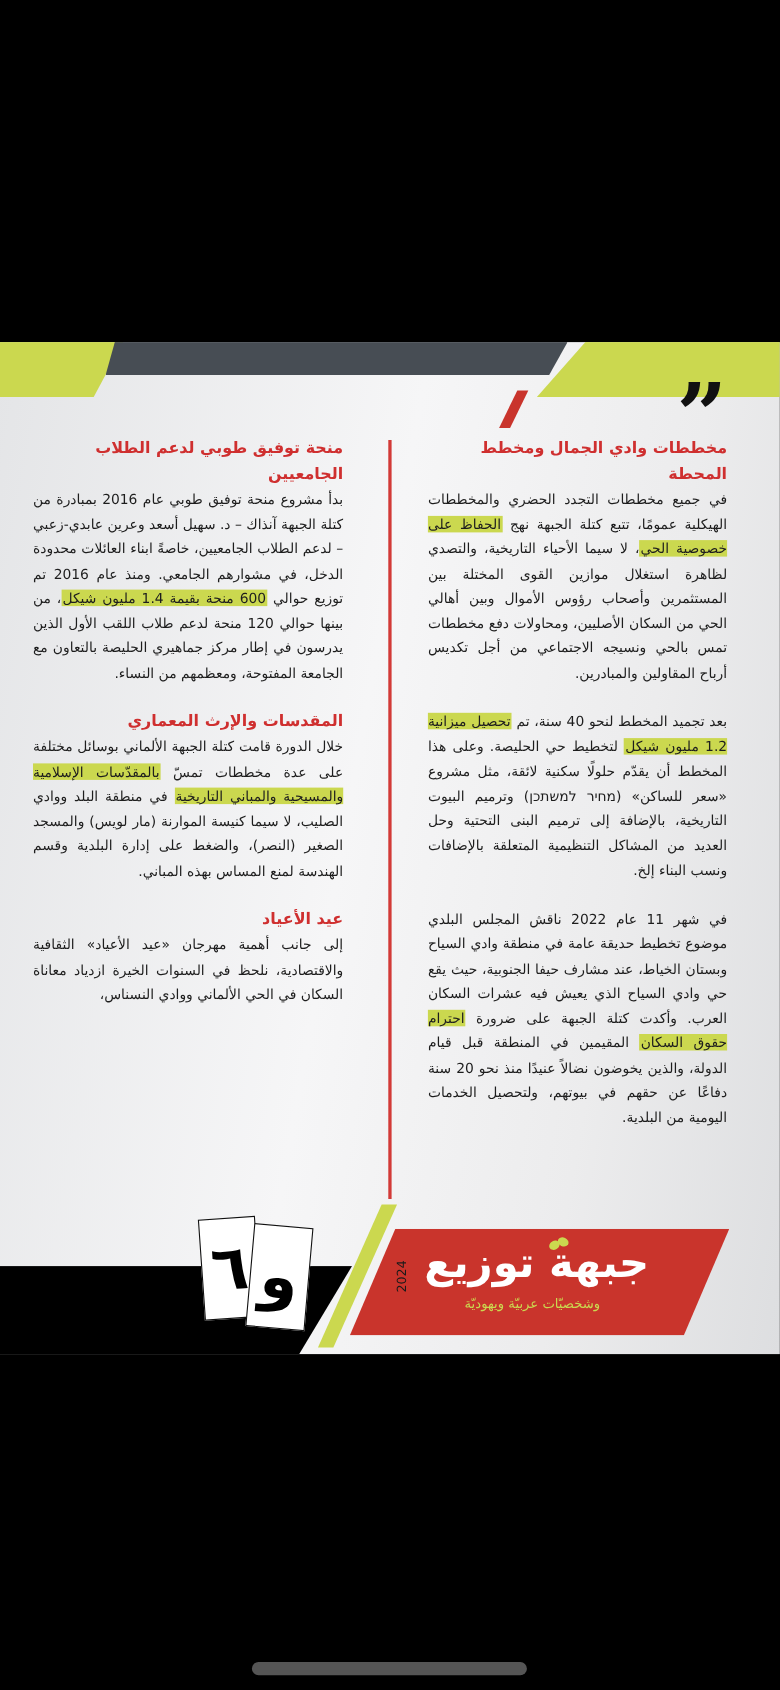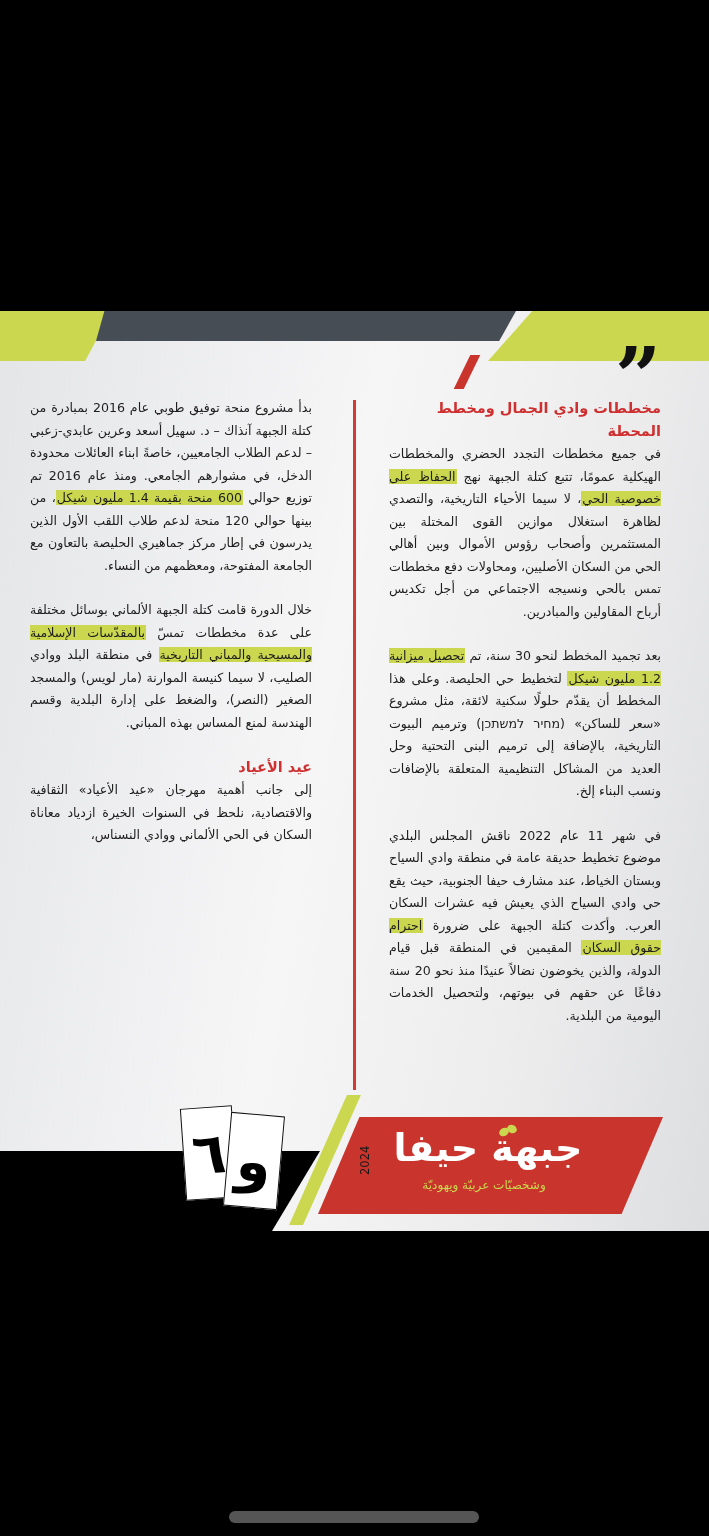--- a/index.html
+++ b/index.html
@@ -100,52 +100,54 @@
   <div class="red-slash"></div>
   <div class="quote-mark">”</div>
 
   <div class="col col-right">
     <section>
       <h2>مخططات وادي الجمال ومخطط المحطة</h2>
       <p><span>في جميع مخططات التجدد الحضري والمخططات الهيكلية عمومًا، تتبع كتلة الجبهة نهج </span><mark>الحفاظ على خصوصية الحي</mark><span>، لا سيما الأحياء التاريخية، والتصدي لظاهرة استغلال موازين القوى المختلة بين المستثمرين وأصحاب رؤوس الأموال وبين أهالي الحي من السكان الأصليين، ومحاولات دفع مخططات تمس بالحي ونسيجه الاجتماعي من أجل تكديس أرباح المقاولين والمبادرين.</span></p>
     </section>
     <div class="gap"></div>
     <section>
-      <p><span>بعد تجميد المخطط لنحو 30 سنة، تم </span><mark>تحصيل ميزانية 1.2 مليون شيكل</mark><span> لتخطيط حي الحليصة. وعلى هذا المخطط أن يقدّم حلولًا سكنية لائقة، مثل مشروع «سعر للساكن» (מחיר למשתכן) وترميم البيوت التاريخية، بالإضافة إلى ترميم البنى التحتية وحل العديد من المشاكل التنظيمية المتعلقة بالإضافات ونسب البناء إلخ.</span></p>
+      <p><span>بعد تجميد المخطط لنحو 40 سنة، تم </span><mark>تحصيل ميزانية 1.2 مليون شيكل</mark><span> لتخطيط حي الحليصة. وعلى هذا المخطط أن يقدّم حلولًا سكنية لائقة، مثل مشروع «سعر للساكن» (מחיר למשתכן) وترميم البيوت التاريخية، بالإضافة إلى ترميم البنى التحتية وحل العديد من المشاكل التنظيمية المتعلقة بالإضافات ونسب البناء إلخ.</span></p>
     </section>
     <div class="gap"></div>
     <section>
       <p><span>في شهر 11 عام 2022 ناقش المجلس البلدي موضوع تخطيط حديقة عامة في منطقة وادي السياح وبستان الخياط، عند مشارف حيفا الجنوبية، حيث يقع حي وادي السياح الذي يعيش فيه عشرات السكان العرب. وأكدت كتلة الجبهة على ضرورة </span><mark>احترام حقوق السكان</mark><span> المقيمين في المنطقة قبل قيام الدولة، والذين يخوضون نضالاً عنيدًا منذ نحو 20 سنة دفاعًا عن حقهم في بيوتهم، ولتحصيل الخدمات اليومية من البلدية.</span></p>
     </section>
   </div>
 
   <div class="divider"></div>
 
   <div class="col col-left">
     <section>
+      <h2>منحة توفيق طوبي لدعم الطلاب الجامعيين</h2>
       <p><span>بدأ مشروع منحة توفيق طوبي عام 2016 بمبادرة من كتلة الجبهة آنذاك – د. سهيل أسعد وعرين عابدي-زعبي – لدعم الطلاب الجامعيين، خاصةً ابناء العائلات محدودة الدخل، في مشوارهم الجامعي. ومنذ عام 2016 تم توزيع حوالي </span><mark>600 منحة بقيمة 1.4 مليون شيكل</mark><span>، من بينها حوالي 120 منحة لدعم طلاب اللقب الأول الذين يدرسون في إطار مركز جماهيري الحليصة بالتعاون مع الجامعة المفتوحة، ومعظمهم من النساء.</span></p>
     </section>
     <div class="gap"></div>
     <section>
+      <h2>المقدسات والإرث المعماري</h2>
       <p><span>خلال الدورة قامت كتلة الجبهة الألماني بوسائل مختلفة على عدة مخططات تمسّ </span><mark>بالمقدّسات الإسلامية والمسيحية والمباني التاريخية</mark><span> في منطقة البلد ووادي الصليب، لا سيما كنيسة الموارنة (مار لويس) والمسجد الصغير (النصر)، والضغط على إدارة البلدية وقسم الهندسة لمنع المساس بهذه المباني.</span></p>
     </section>
     <div class="gap"></div>
     <section>
       <h2>عيد الأعياد</h2>
       <p><span>إلى جانب أهمية مهرجان «عيد الأعياد» الثقافية والاقتصادية، نلحظ في السنوات الخيرة ازدياد معاناة السكان في الحي الألماني ووادي النسناس،</span></p>
     </section>
   </div>
 
   <div class="bottom-black"></div>
   <div class="card card-1">٦</div>
   <div class="card card-2">و</div>
   <div class="green-slash"></div>
   <div class="logo-box"></div>
   <div class="logo-year">2024</div>
   <svg class="sprout" viewBox="0 0 20 14">
     <ellipse cx="6" cy="8" rx="5" ry="4" fill="#cbd84f" transform="rotate(-30 6 8)"></ellipse>
     <ellipse cx="14" cy="5" rx="5" ry="4" fill="#cbd84f" transform="rotate(25 14 5)"></ellipse>
   </svg>
-  <div class="logo-title">جبهة حيفا</div>
+  <div class="logo-title">جبهة توزيع</div>
   <div class="logo-sub">وشخصيّات عربيّة ويهوديّة</div>
 </div>
 
 <div class="home-indicator"></div>
 
 </body></html>

